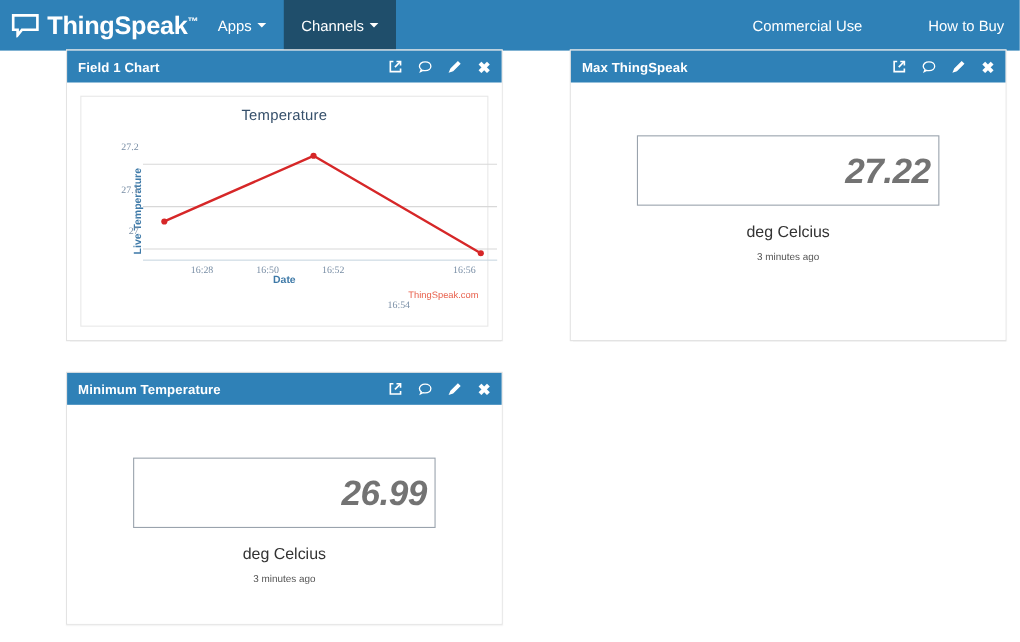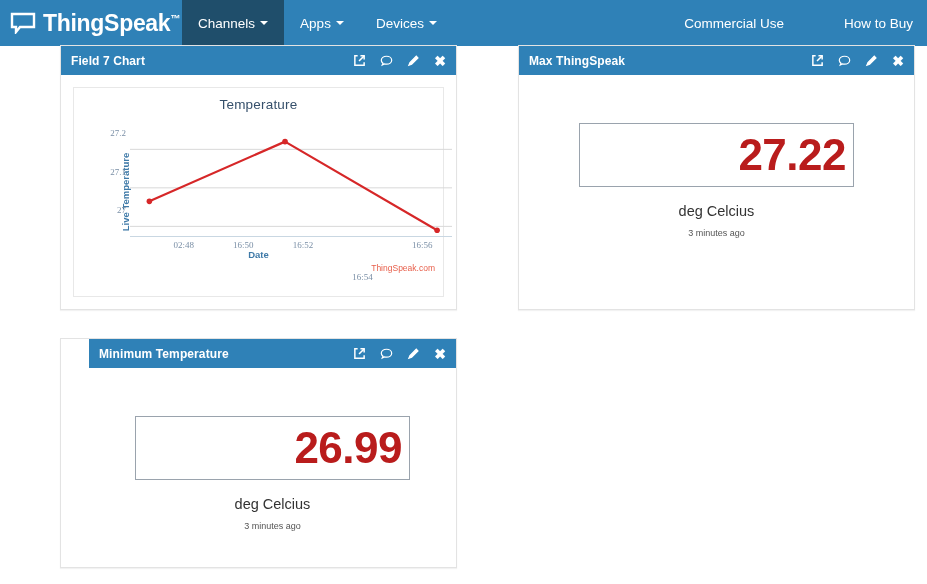--- a/index.html
+++ b/index.html
@@ -111,38 +111,38 @@
   }
   .ytick, .xtick {
     position: absolute; color: #7a8fa6; font-size: 9px;
     font-family: "Liberation Serif", serif;
   }
   .ytick { right: 0; text-align: right; transform: translateY(-50%); }
   .xtick { transform: translateX(-50%); }
 
   
   #widget-max { left: 518px; top: 45px; width: 397px; height: 265px; }
-  #widget-min { left: 60px; top: 338px; width: 397px; height: 230px; padding-left: 28px; }
+  #widget-min { left: 60px; top: 338px; width: 397px; height: 230px; }
 
   .numeric-wrap {
     width: 100%; height: 100%;
     display: flex; flex-direction: column;
     align-items: center; justify-content: flex-start;
     padding-top: 36px;
   }
   .numeric-box {
     width: 275px; height: 64px;
     border: 1px solid #9aa3ad;
     background: #ffffff;
     display: flex; align-items: center; justify-content: flex-end;
     padding-right: 7px;
   }
   .numeric-value {
-    font-size: 44px; font-weight: bold; color: #b91c1c;
-    line-height: 1; letter-spacing: -0.5px;
+    font-size: 32px; font-weight: bold; color: #737373;
+    line-height: 1; letter-spacing: -0.5px; font-style: italic;
   }
   .numeric-unit {
     margin-top: 16px; font-size: 14.5px; color: #333333;
   }
   .numeric-time {
     margin-top: 9px; font-size: 9px; color: #555555;
   }
 </style>
 </head>
 <body>
@@ -153,43 +153,39 @@
       <svg class="brand-logo" viewBox="0 0 26 22" aria-hidden="true">
         <path d="M2 2 H24 V15 H10 L6 20 V15 H2 Z" fill="none" stroke="#ffffff" stroke-width="2.4" stroke-linejoin="miter"></path>
       </svg>
     </span>
     <span class="brand-text">
       <span>ThingSpeak</span><span class="brand-tm">™</span>
     </span>
   </a>
 
   <div class="nav-left">
+    <div class="nav-item">
+      <span>Apps</span>
+      <span class="caret"></span>
+    </div>
     <div class="nav-item active">
       <span>Channels</span>
       <span class="caret"></span>
     </div>
-    <div class="nav-item">
-      <span>Apps</span>
-      <span class="caret"></span>
-    </div>
-    <div class="nav-item">
-      <span>Devices</span>
-      <span class="caret"></span>
-    </div>
   </div>
 
   <div class="nav-right">
     <div class="nav-item">Commercial Use</div>
     <div class="nav-item">How to Buy</div>
   </div>
 </div>
 
 <div class="widget" id="widget-chart">
   <div class="widget-header">
-    <span class="widget-title">Field 7 Chart</span>
+    <span class="widget-title">Field 1 Chart</span>
     <span class="widget-actions">
       <span>
         <svg class="wicon" viewBox="0 0 14 14">
             <path d="M5 2 H2 V12 H12 V9" stroke-width="1.6"></path>
             <path d="M8 2 H12 V6" stroke-width="1.6"></path>
             <path d="M6.5 7.5 L12 2" stroke-width="1.6"></path>
           </svg>
       </span>
       <span>
         <svg class="wicon" viewBox="0 0 14 14">
@@ -212,21 +208,21 @@
       <div class="axis-label-x">Date</div>
       <div class="chart-watermark">ThingSpeak.com</div>
 
       <div id="ytick-area" style="position:absolute; left:26px; top:28px; width:26px; height:104px;">
           <div class="ytick" style="top: 17.3333px;">27.2</div>
           <div class="ytick" style="top: 55.8519px;">27.1</div>
           <div class="ytick" style="top: 94.3704px;">27</div>
         </div>
 
       <div id="xtick-area" style="position:absolute; left:56px; top:150px; width:322px; height:16px;">
-          <div class="xtick" style="left: 53.6667px; top: 2px;">02:48</div>
+          <div class="xtick" style="left: 53.6667px; top: 2px;">16:28</div>
           <div class="xtick" style="left: 113.296px; top: 2px;">16:50</div>
           <div class="xtick" style="left: 172.926px; top: 2px;">16:52</div>
           <div class="xtick" style="left: 232.556px; top: 2px; margin-top: 32px;">16:54</div>
           <div class="xtick" style="left: 292.185px; top: 2px;">16:56</div>
         </div>
 
       <svg id="plot" style="position:absolute; left:56px; top:44px;" width="322" height="104">
           <line x1="0" x2="322" y1="17.333333333334025" y2="17.333333333334025" stroke="#d8d8d8" stroke-width="1"></line>
           <line x1="0" x2="322" y1="55.85185185185178" y2="55.85185185185178" stroke="#d8d8d8" stroke-width="1"></line>
           <line x1="0" x2="322" y1="94.3703703703709" y2="94.3703703703709" stroke="#d8d8d8" stroke-width="1"></line>

